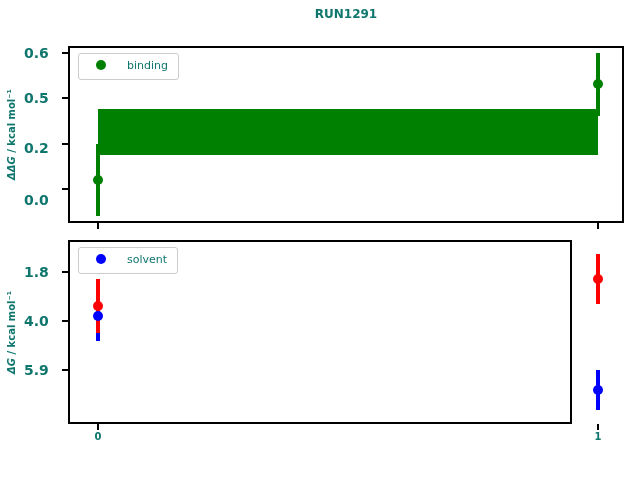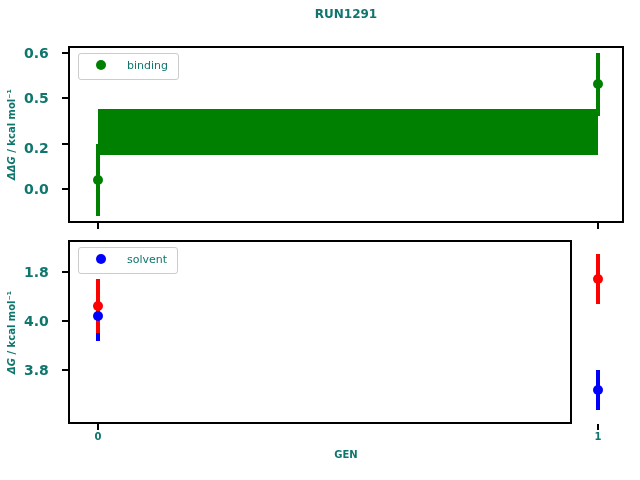--- a/index.html
+++ b/index.html
@@ -45,21 +45,21 @@
   <div class="axes" id="ax0">
     <div class="legend">
       <div class="legend-row">
         <span class="legend-handle">
             <span class="dot c-green"></span>
           </span>
         <span class="legend-label">binding</span>
       </div>
     </div>
   <div class="tick" style="left: -8px; top: 140.132px; width: 6px; height: 2px;"></div>
-      <div class="ytick-label" style="left: -46px; top: 133px; width: 34px;">0.0</div>
+      <div class="ytick-label" style="left: -46px; top: 144px; width: 34px;">0.0</div>
       <div class="tick" style="left: -8px; top: 94.6053px; width: 6px; height: 2px;"></div>
       <div class="ytick-label" style="left: -46px; top: 76px; width: 34px; margin-top: 16px;">0.2</div>
       <div class="tick" style="left: -8px; top: 49.0789px; width: 6px; height: 2px;"></div>
       <div class="ytick-label" style="left: -46px; top: 42.0789px; width: 34px;">0.5</div>
       <div class="tick" style="left: -8px; top: 3.55263px; width: 6px; height: 2px;"></div>
       <div class="ytick-label" style="left: -46px; top: -3.44737px; width: 34px;">0.6</div>
       <div class="tick" style="left: 27px; top: 175px; width: 2px; height: 6px;"></div>
       <div class="tick" style="left: 527px; top: 175px; width: 2px; height: 6px;"></div>
       <div class="band" style="left: 28px; width: 500px; top: 61.4605px; height: 45.5263px; background: rgb(0, 128, 0); z-index: 0;"></div>
       <div class="errbar" style="left: 26px; top: 95.6053px; height: 72.8421px; background: rgb(0, 128, 0); z-index: 1;"></div>
@@ -71,21 +71,21 @@
   <div class="axes" id="ax1">
     <div class="legend">
       <div class="legend-row">
         <span class="legend-handle">
             <span class="dot c-blue"></span>
           </span>
         <span class="legend-label">solvent</span>
       </div>
     </div>
   <div class="tick" style="left: -8px; top: 127.219px; width: 6px; height: 2px;"></div>
-      <div class="ytick-label" style="left: -46px; top: 120.219px; width: 34px;">3.8</div>
+      <div class="ytick-label" style="left: -46px; top: 120.219px; width: 34px;">5.9</div>
       <div class="tick" style="left: -8px; top: 77.9041px; width: 6px; height: 2px;"></div>
       <div class="ytick-label" style="left: -46px; top: 70.9041px; width: 34px;">4.0</div>
       <div class="tick" style="left: -8px; top: 28.589px; width: 6px; height: 2px;"></div>
       <div class="ytick-label" style="left: -46px; top: 21.589px; width: 34px;">1.8</div>
       <div class="tick" style="left: 27px; top: 182px; width: 2px; height: 6px;"></div>
       <div class="xtick-label" style="left: 16px; top: 189px; width: 24px;">0</div>
       <div class="tick" style="left: 527px; top: 182px; width: 2px; height: 6px;"></div>
       <div class="xtick-label" style="left: 516px; top: 189px; width: 24px;">1</div>
       <div class="errbar" style="left: 26px; top: 49.3151px; height: 49.3151px; background: rgb(0, 0, 255); z-index: 1;"></div>
       <div class="errbar" style="left: 526px; top: 128.219px; height: 39.4521px; background: rgb(0, 0, 255); z-index: 1;"></div>
@@ -94,15 +94,14 @@
       <div class="errbar" style="left: 26px; top: 36.9863px; height: 54.2466px; background: rgb(255, 0, 0); z-index: 2;"></div>
       <div class="errbar" style="left: 526px; top: 12.3288px; height: 49.3151px; background: rgb(255, 0, 0); z-index: 2;"></div>
       <div class="marker" style="left: 23px; top: 59.1096px; background: rgb(255, 0, 0); z-index: 4;"></div>
       <div class="marker" style="left: 523px; top: 31.9863px; background: rgb(255, 0, 0); z-index: 4;"></div>
     </div>
 
   <div class="ylabel" id="ylabel0"><i>ΔΔG</i><span> / kcal mol⁻¹</span></div>
 
   <div class="ylabel" id="ylabel1"><i>ΔG</i><span> / kcal mol⁻¹</span></div>
 
-  <div class="xlabel">GEN</div>
 
 </div>
 
 </body></html>

